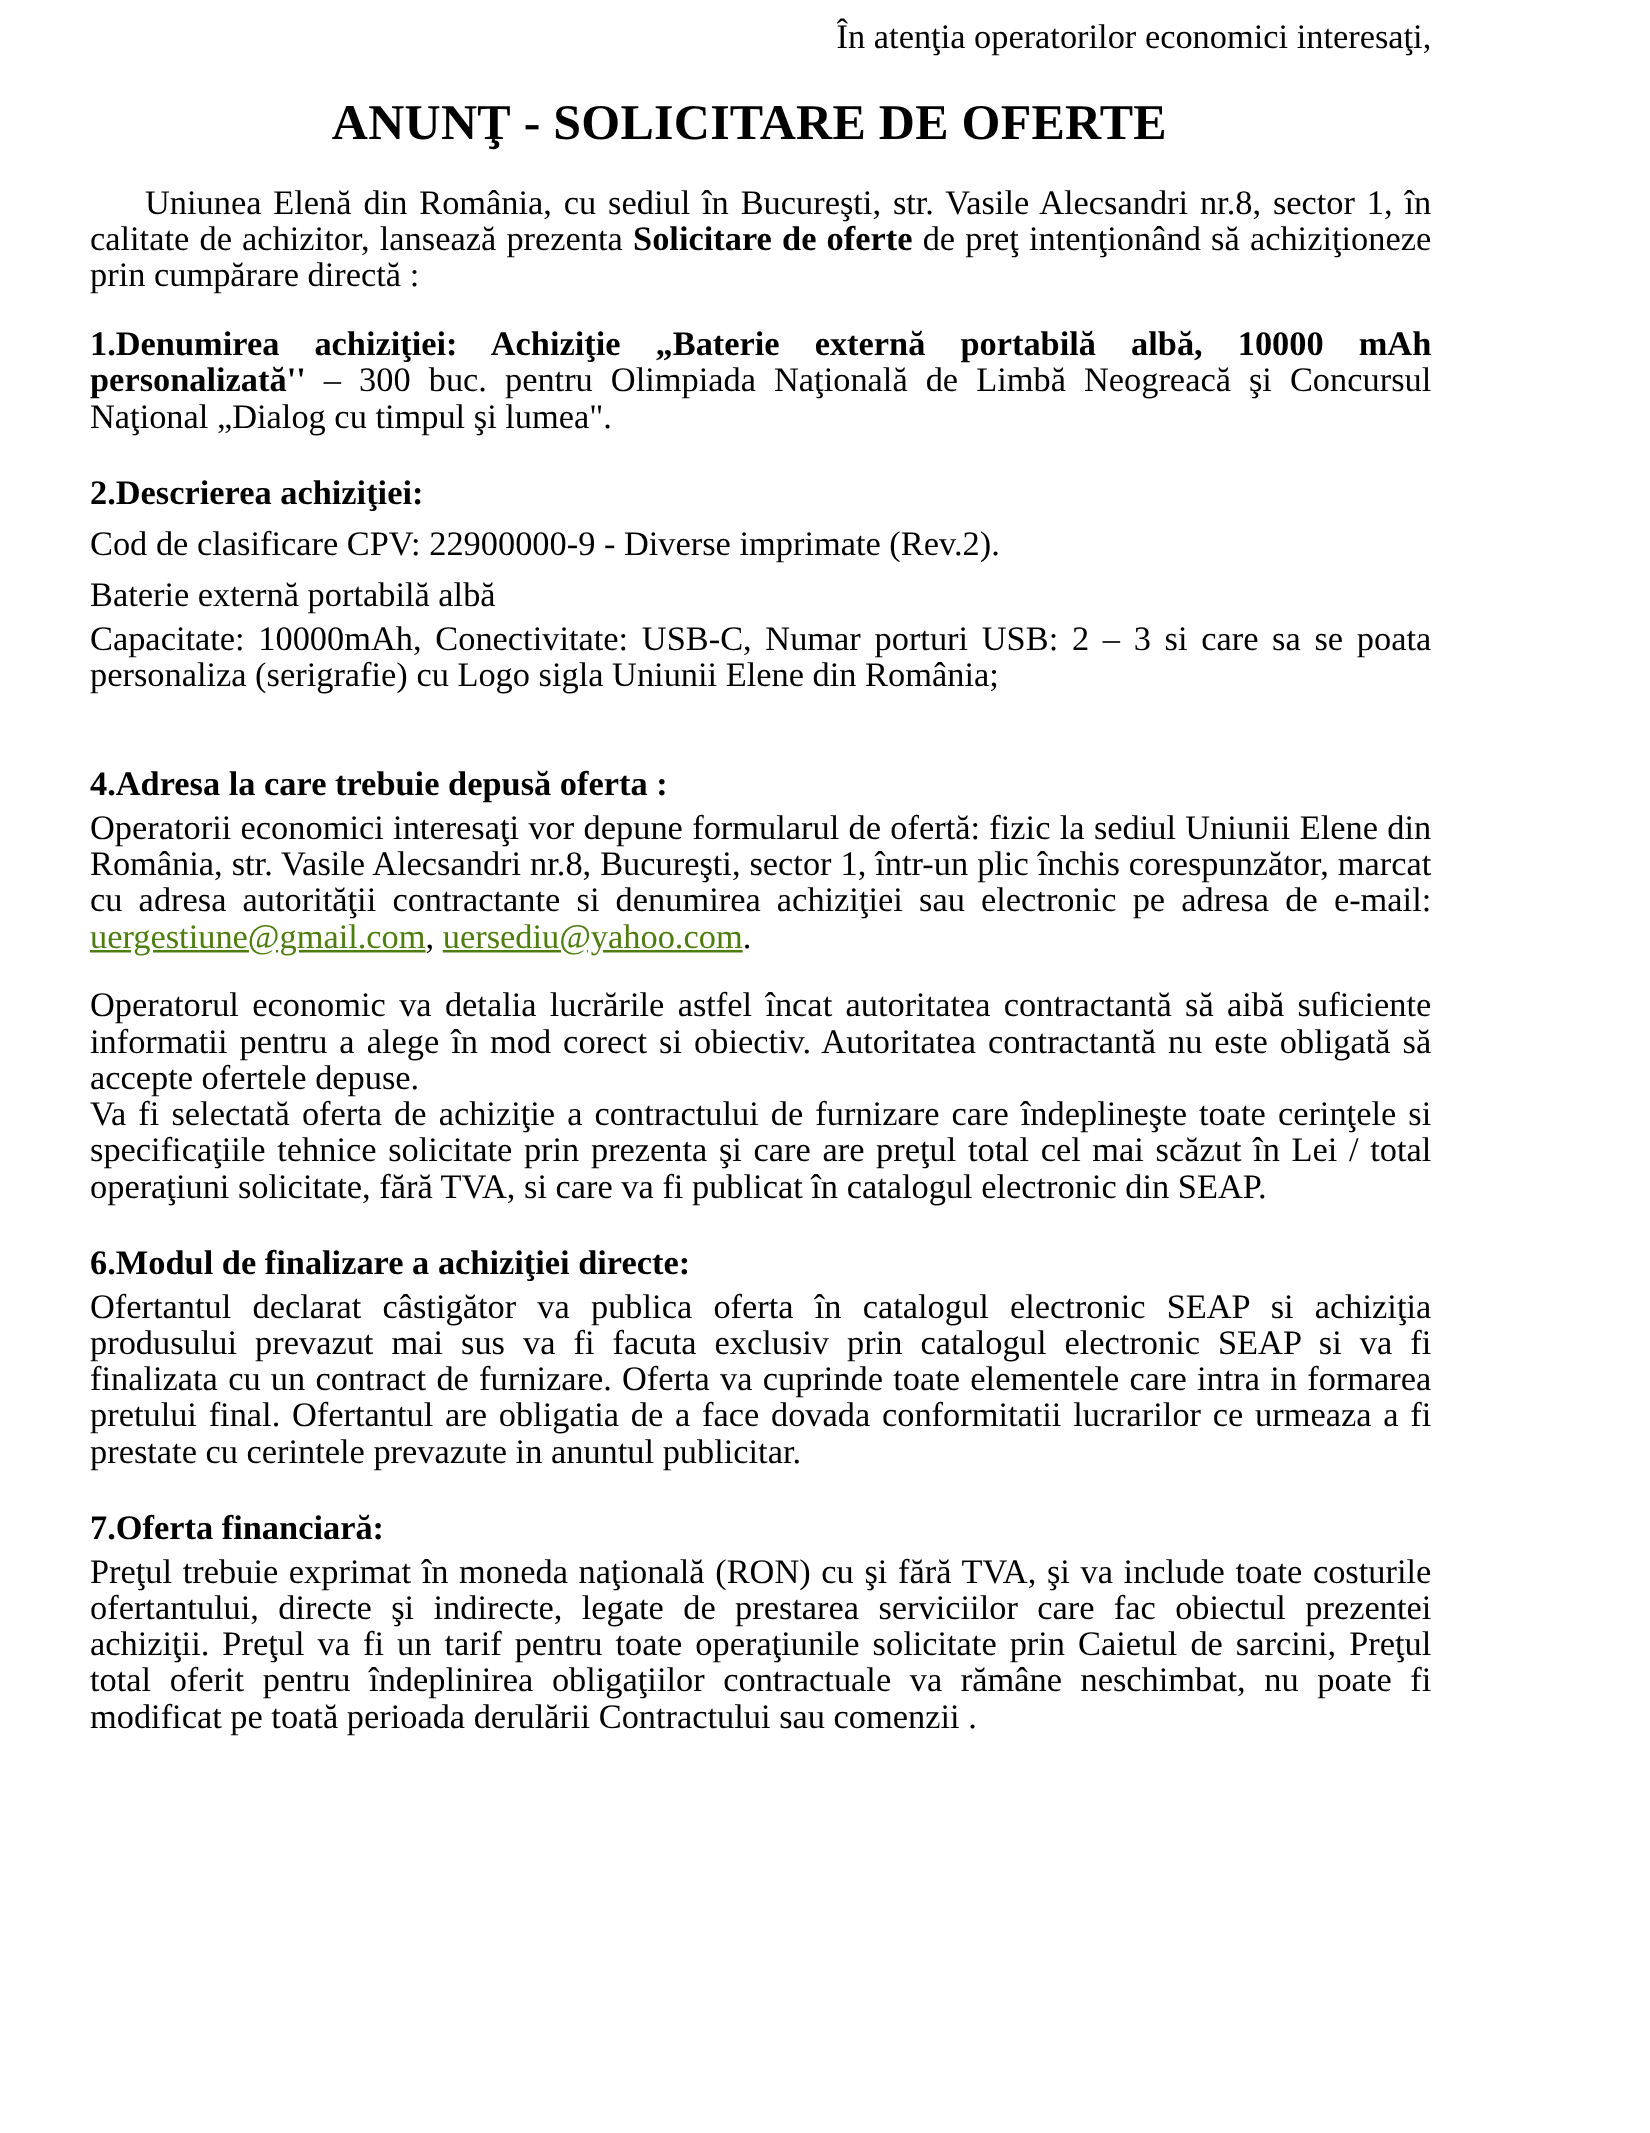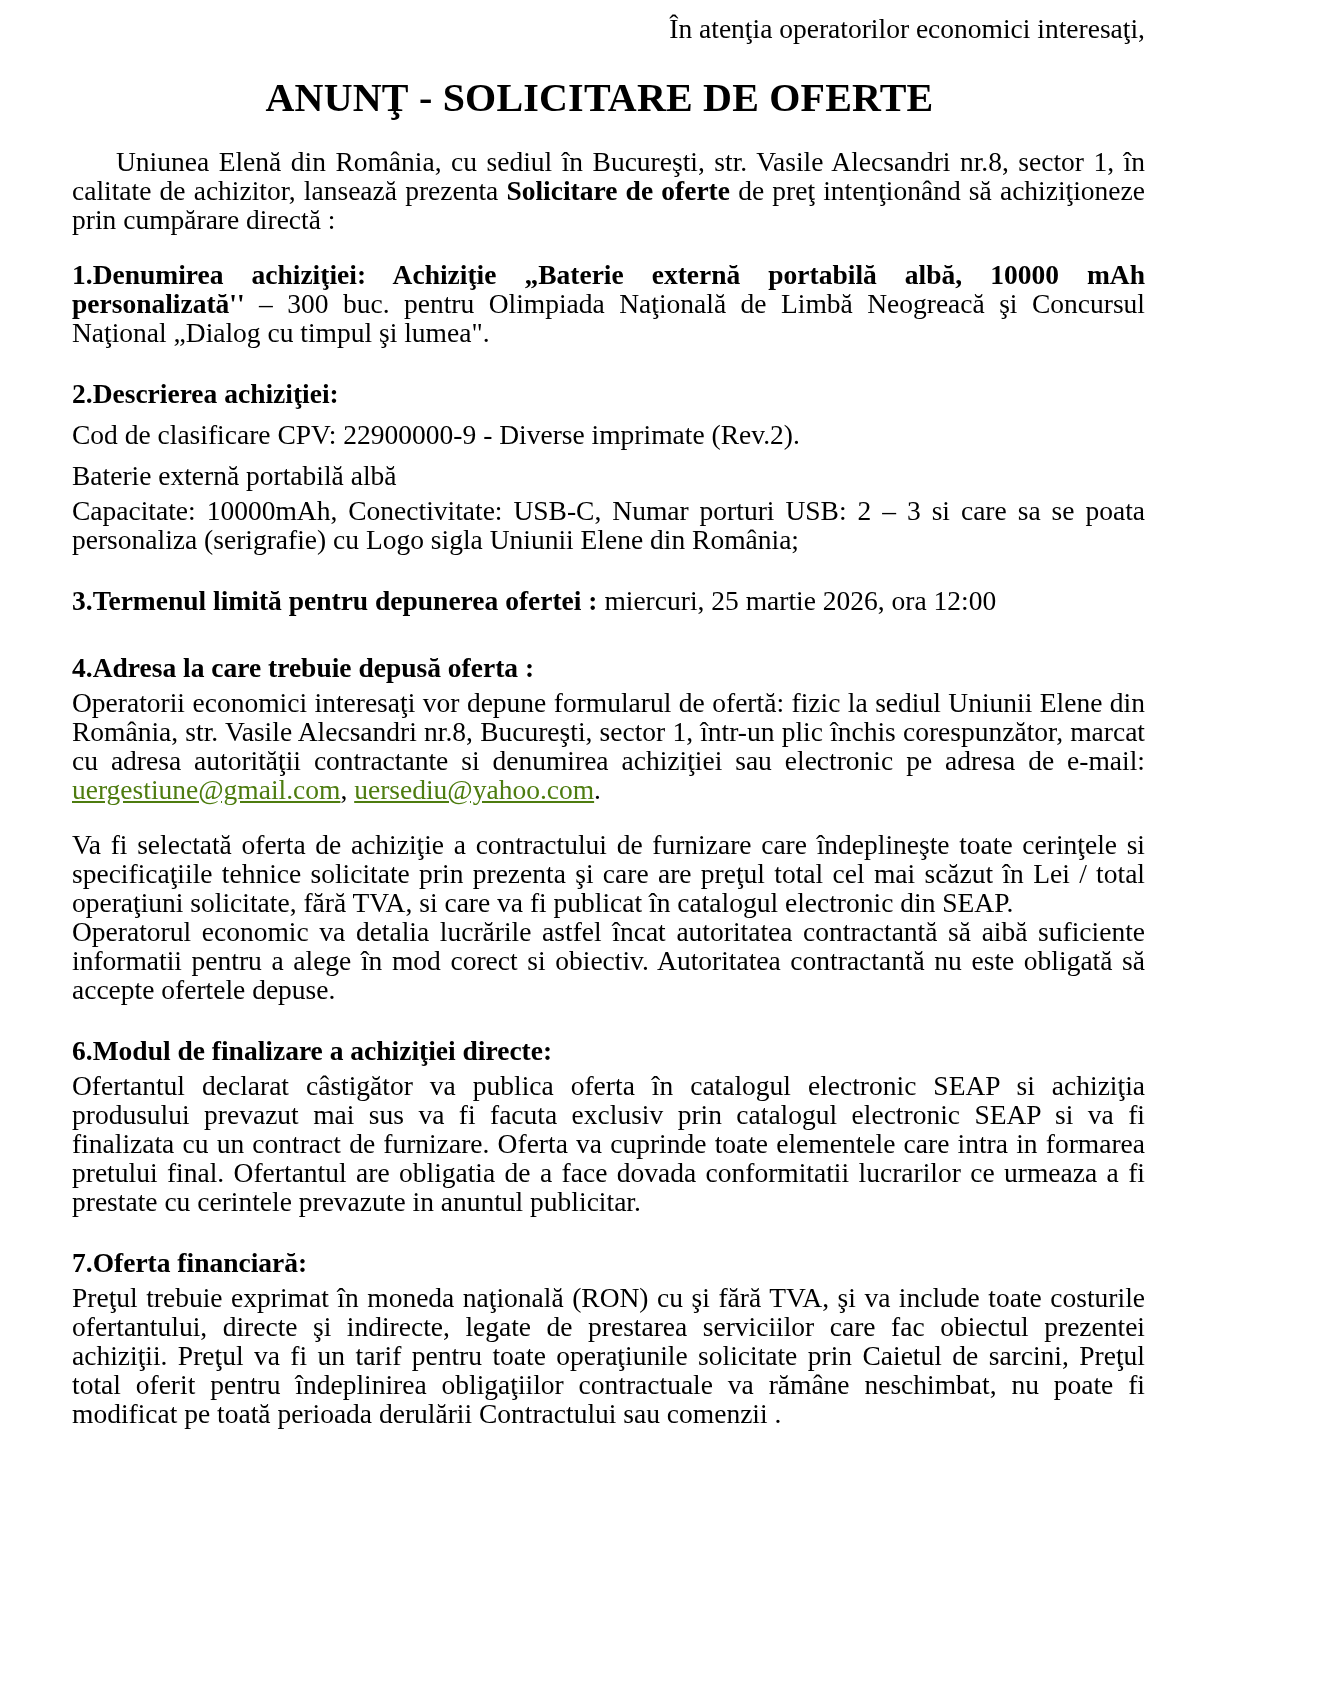--- a/index.html
+++ b/index.html
@@ -109,36 +109,33 @@
 
     <div class="sect">
       <p class="heading"><span>2.</span><span>Descrierea achiziţiei:</span></p>
       <p class="line">Cod de clasificare CPV: 22900000-9 - Diverse imprimate (Rev.2).</p>
       <p class="line">Baterie externă portabilă albă</p>
       <p class="para nostretch">Capacitate: 10000mAh, Conectivitate: USB-C,  Numar porturi USB: 2 – 3 si care sa se poata personaliza (serigrafie) cu Logo sigla Uniunii Elene din România;</p>
     </div>
 
     <div class="gap-md"></div>
 
-    <div class="sect">
-      <p class="heading"><span>3.</span><span>Termenul limită pentru depunerea ofertei :</span><span class="normal"> miercuri, 25 martie 2026, ora 12:00</span></p>
-    </div>
 
     <div class="gap-md"></div>
 
     <div class="sect">
       <p class="heading"><span>4.</span><span>Adresa la care trebuie depusă oferta :</span></p>
       <p class="para nostretch"><span>Operatorii economici interesaţi vor depune formularul de ofertă: fizic la sediul Uniunii Elene din România, str. Vasile Alecsandri nr.8, Bucureşti, sector 1, într-un plic închis corespunzător, marcat cu adresa autorităţii contractante si denumirea achiziţiei sau electronic pe adresa de e-mail: </span><a class="mail" href="#">uergestiune@gmail.com</a><span>,  </span><a class="mail" href="#">uersediu@yahoo.com</a><span>.</span></p>
     </div>
 
     <div class="gap-md"></div>
 
     <div class="sect">
+      <p class="para nostretch">Operatorul economic va detalia lucrările astfel încat autoritatea contractantă să aibă suficiente informatii pentru a alege în mod corect si obiectiv. Autoritatea contractantă nu este obligată să accepte ofertele depuse.</p>
       <p class="para nostretch">Va fi selectată oferta de achiziţie a contractului de furnizare care îndeplineşte toate cerinţele si specificaţiile tehnice solicitate prin prezenta şi care are preţul total cel mai scăzut în Lei / total operaţiuni solicitate, fără TVA, si care va fi publicat în catalogul electronic din SEAP.</p>
-      <p class="para nostretch">Operatorul economic va detalia lucrările astfel încat autoritatea contractantă să aibă suficiente informatii pentru a alege în mod corect si obiectiv. Autoritatea contractantă nu este obligată să accepte ofertele depuse.</p>
     </div>
 
     <div class="gap-md"></div>
 
     <div class="sect">
       <p class="heading"><span>6.</span><span>Modul de finalizare a achiziţiei directe:</span></p>
       <p class="para nostretch">Ofertantul declarat câstigător va publica oferta în catalogul electronic SEAP si achiziţia produsului prevazut mai sus va fi facuta exclusiv prin catalogul electronic SEAP si va fi finalizata cu un contract de furnizare. Oferta va cuprinde toate elementele care intra in formarea pretului final. Ofertantul are obligatia de a face dovada conformitatii lucrarilor ce urmeaza a fi prestate cu cerintele prevazute in anuntul publicitar.</p>
     </div>
 
     <div class="gap-md"></div>

